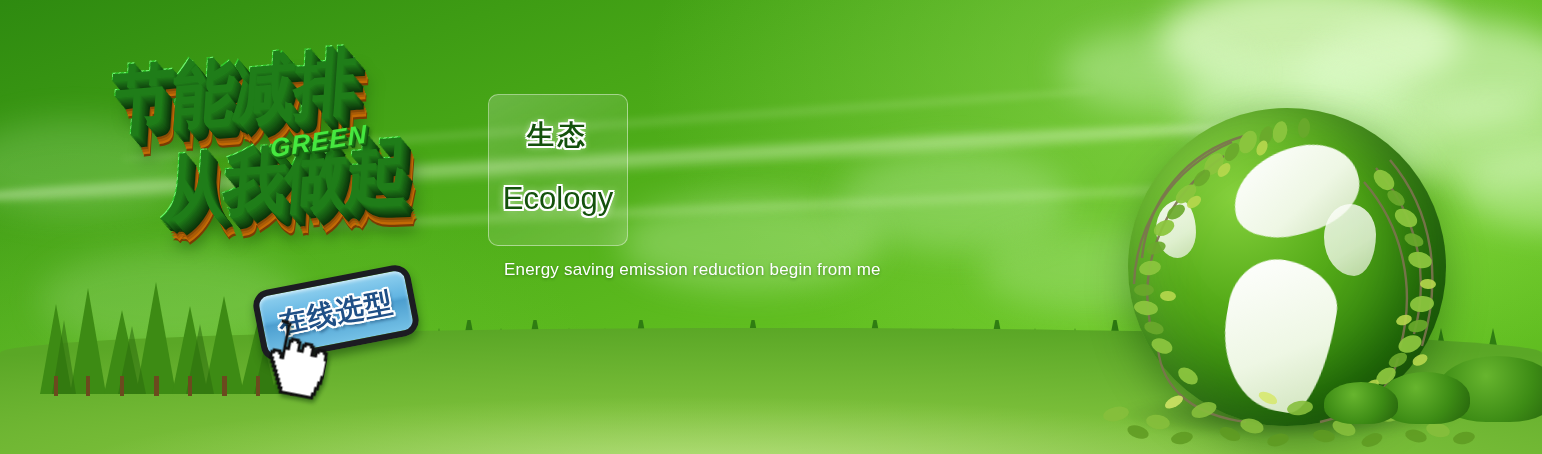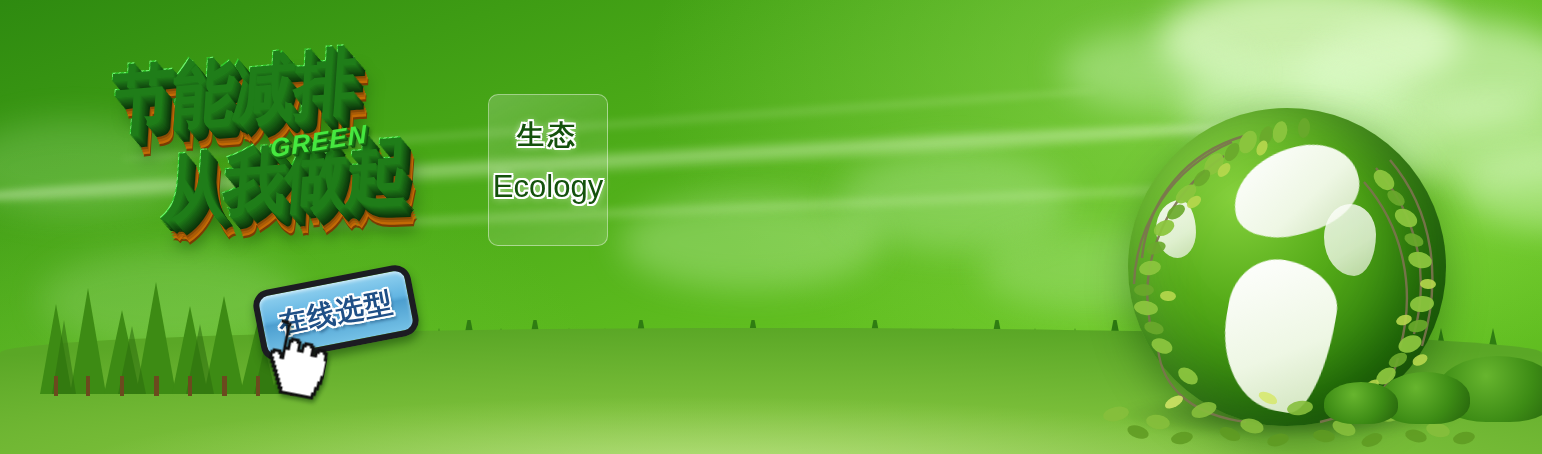--- a/index.html
+++ b/index.html
@@ -176,41 +176,41 @@
     letter-spacing:1px;
     color:#45e83f;
     transform:skewY(-6deg) rotate(-3deg);
     text-shadow:1px 1px 0 #1c7a17, 2px 2px 0 #176312, 3px 3px 0 #12500f, 4px 5px 4px rgba(0,40,0,0.5);
     z-index:3;
   }
 
   
   .cards { position:absolute; left:488px; top:94px; display:flex; gap:14px; }
   .card {
-    width:120px; height:152px;
+    width:140px; height:152px;
     border-radius:10px;
     background:linear-gradient(150deg, rgba(255,255,255,0.20) 0%, rgba(255,255,255,0.08) 45%, rgba(255,255,255,0.16) 100%);
     border:1px solid rgba(255,255,255,0.42);
     display:flex; flex-direction:column;
     align-items:center; justify-content:flex-start;
     padding-top:22px;
     backdrop-filter:blur(1px);
   }
   .card.wide { width:234px; }
   .card.wide2 { width:208px; }
   .card-cn {
     font-size:27px; font-weight:bold; color:#14520c;
     letter-spacing:4px;
     text-shadow:
       -1.6px -1.6px 0 #fff, 1.6px -1.6px 0 #fff, -1.6px 1.6px 0 #fff, 1.6px 1.6px 0 #fff,
       0 -1.8px 0 #fff, 0 1.8px 0 #fff, -1.8px 0 0 #fff, 1.8px 0 0 #fff,
       0 0 7px rgba(255,255,255,0.95);
   }
   .card-en {
-    margin-top:16px;
+    margin-top:28px;
     font-size:31px; color:#14520c;
     text-shadow:
       -1.6px -1.6px 0 #fff, 1.6px -1.6px 0 #fff, -1.6px 1.6px 0 #fff, 1.6px 1.6px 0 #fff,
       0 -1.8px 0 #fff, 0 1.8px 0 #fff, -1.8px 0 0 #fff, 1.8px 0 0 #fff,
       0 0 8px rgba(255,255,255,0.95);
     white-space:nowrap;
   }
 
   
   .tagline {
@@ -450,20 +450,21 @@
     <div class="h3d h3d-l2">从我做起</div>
   </div>
 
   <div class="cards">
     <div class="card">
       <span class="card-cn">生态</span>
       <span class="card-en">Ecology</span>
     </div>
   </div>
 
+  <div class="tagline">Energy saving emission reduction begin from me</div>
 
   <div class="cta-wrap">
     <div class="cta-btn">
       <span class="cta-label">在线选型</span>
     </div>
   </div>
   <svg class="cursor-hand" style="position:absolute;left:242px;top:318px;" width="84" height="88" viewBox="0 0 42 44">
     <path d="M16,2 h3 v1 h1 v12 h2 v-4 h1 v-1 h3 v1 h1 v4 h2 v-3 h1 v-1 h3 v1 h1 v4 h2 v-2 h1 v-1 h3 v1 h1 v3 h1 v9 h-1 v3 h-1 v3 h-1 v3 h-1 v2 h-16 v-2 h-1 v-2 h-1 v-2 h-1 v-2 h-1 v-2 h-1 v-2 h-1 v-2 h-1 v-2 h-1 v-3 h1 v-1 h3 v1 h1 v2 h1 v-17 h1 z" fill="#ffffff" stroke="#111111" stroke-width="1.4" stroke-linejoin="miter"></path>
   </svg>
 

